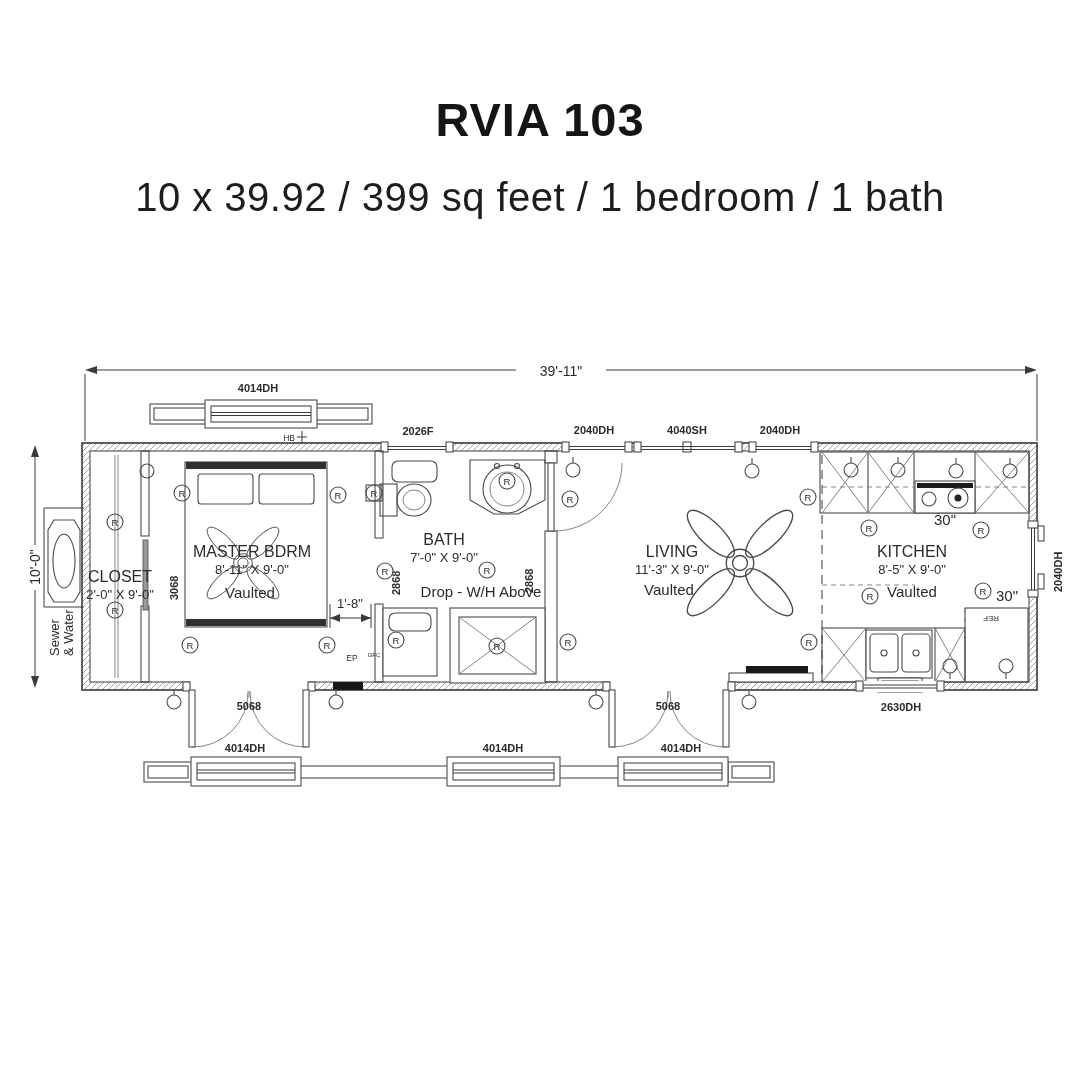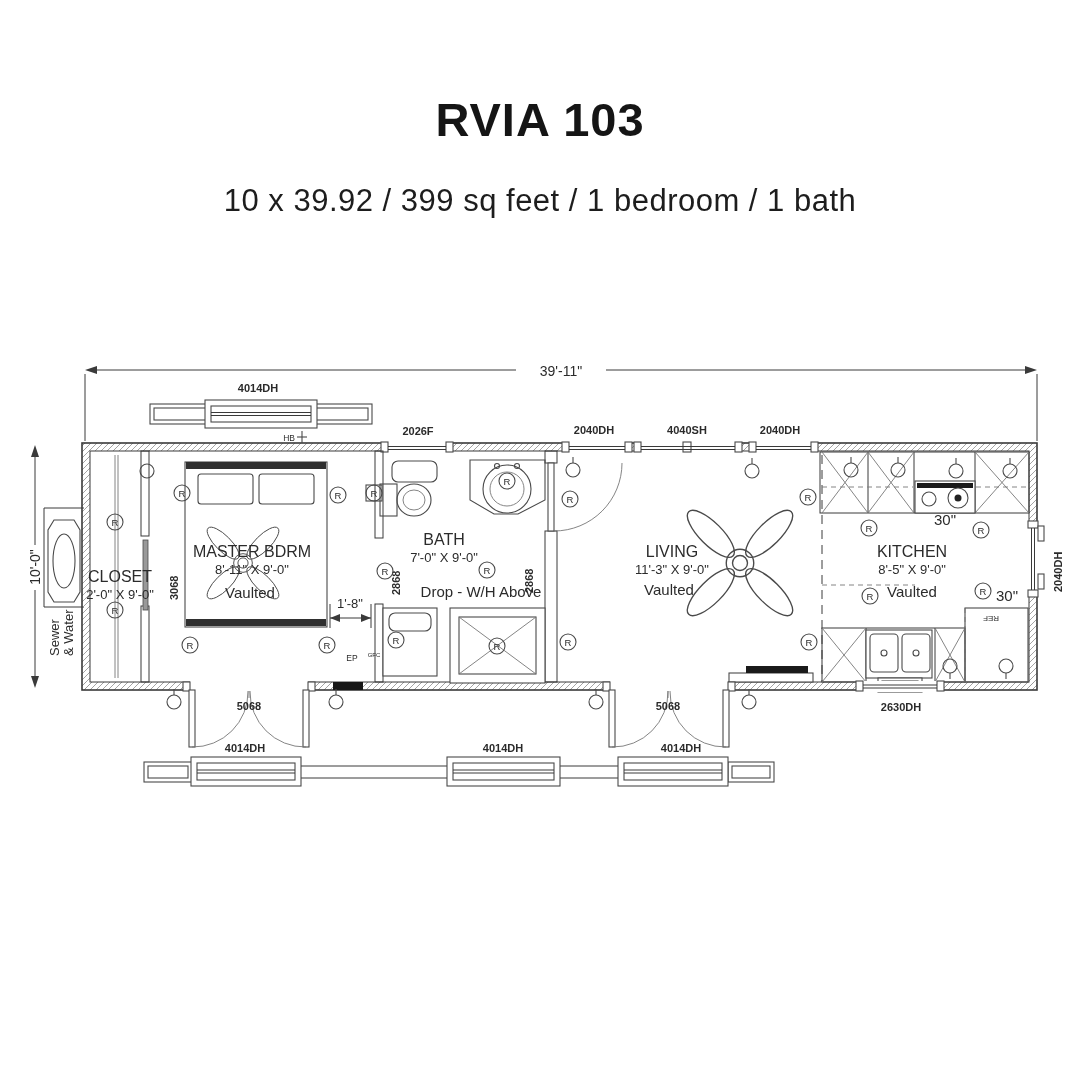--- a/index.html
+++ b/index.html
@@ -1,21 +1,21 @@
 <!DOCTYPE html>
 <html><head>
 <meta charset="utf-8">
 <style>
   html,body{margin:0;padding:0;background:#fff;}
   #stage{position:relative;width:1080px;height:1080px;background:#fff;overflow:hidden;
          font-family:"Liberation Sans", sans-serif;}
   .title{position:absolute;top:92px;left:0;width:1080px;text-align:center;
          font-size:47px;font-weight:800;letter-spacing:1px;color:#151515;}
-  .subtitle{position:absolute;top:183px;left:0;width:1080px;text-align:center;
-            font-size:31px;font-weight:400;letter-spacing:.5px;color:#1d1d1d;}
+  .subtitle{position:absolute;top:175px;left:0;width:1080px;text-align:center;
+            font-size:40px;font-weight:400;letter-spacing:.5px;color:#1d1d1d;}
   svg{position:absolute;top:0;left:0;}
   svg text{font-family:"Liberation Sans", sans-serif;fill:#2b2b2b;}
   .lbl{font-size:11px;font-weight:700;}
   .room{font-size:16px;}
   .rsize{font-size:13px;}
   .rnote{font-size:15px;}
   .dim{font-size:14px;}
   .tiny{font-size:8.5px;}
   .micro{font-size:6px;}
   .big30{font-size:15px;}

